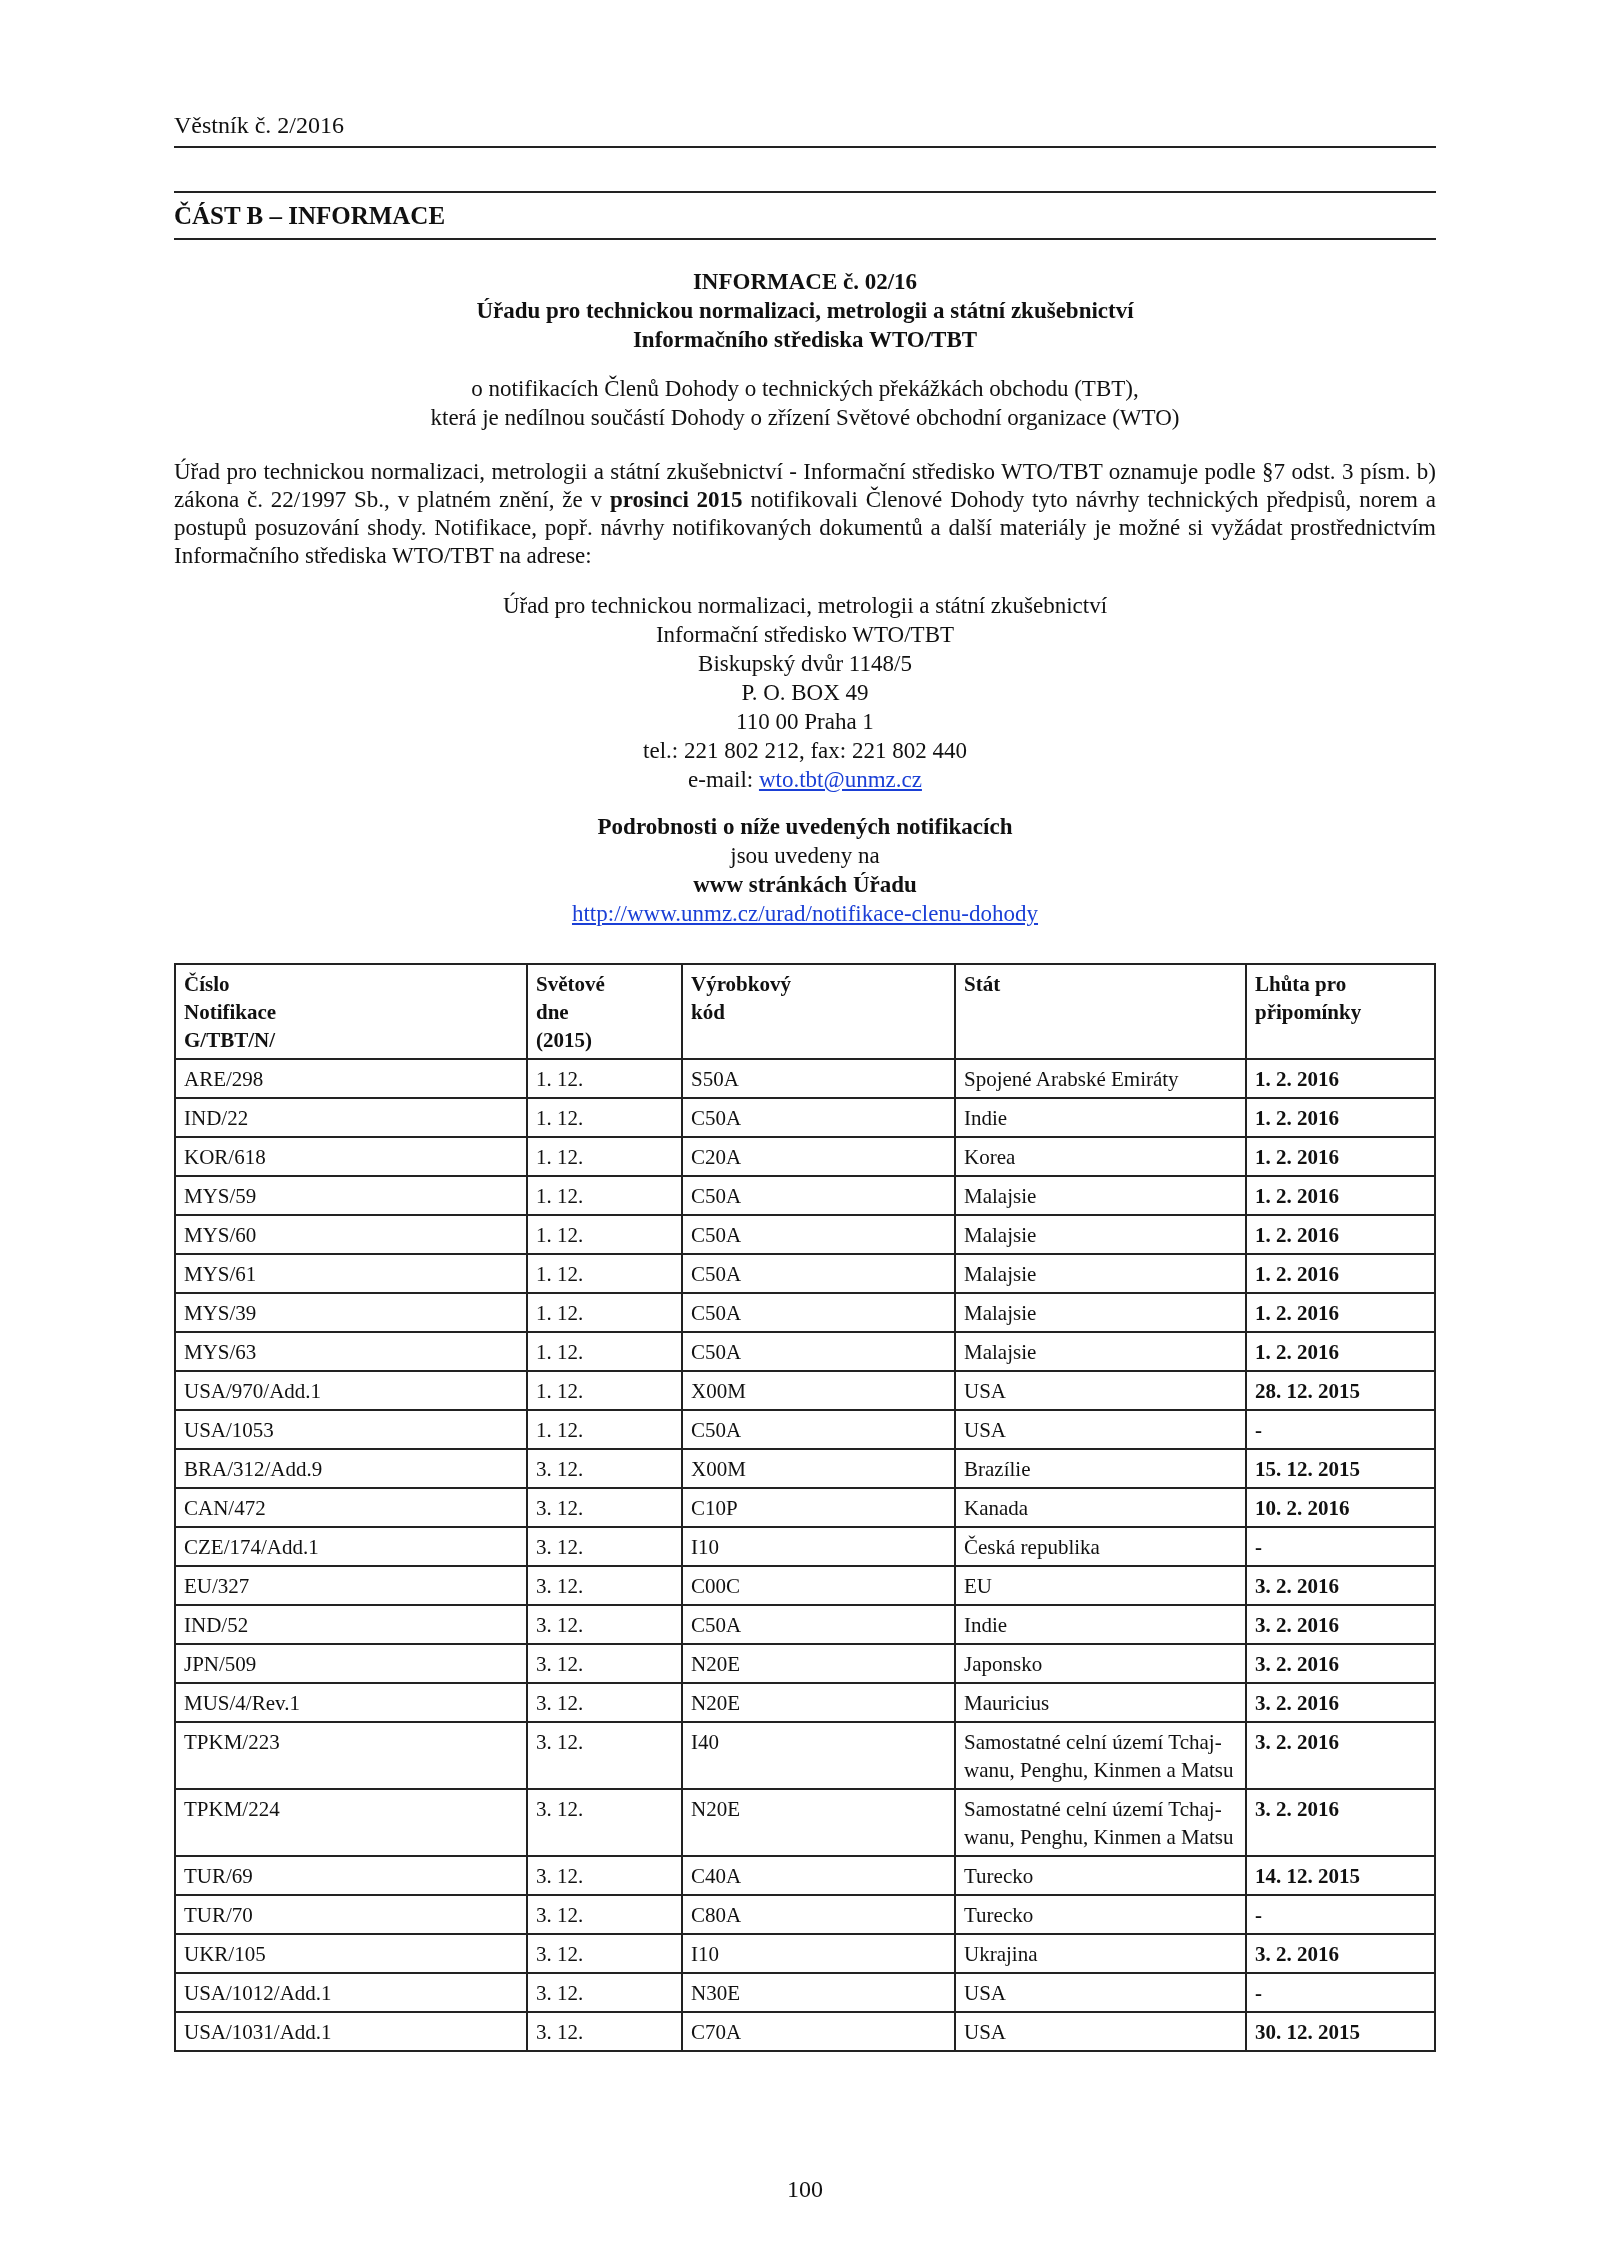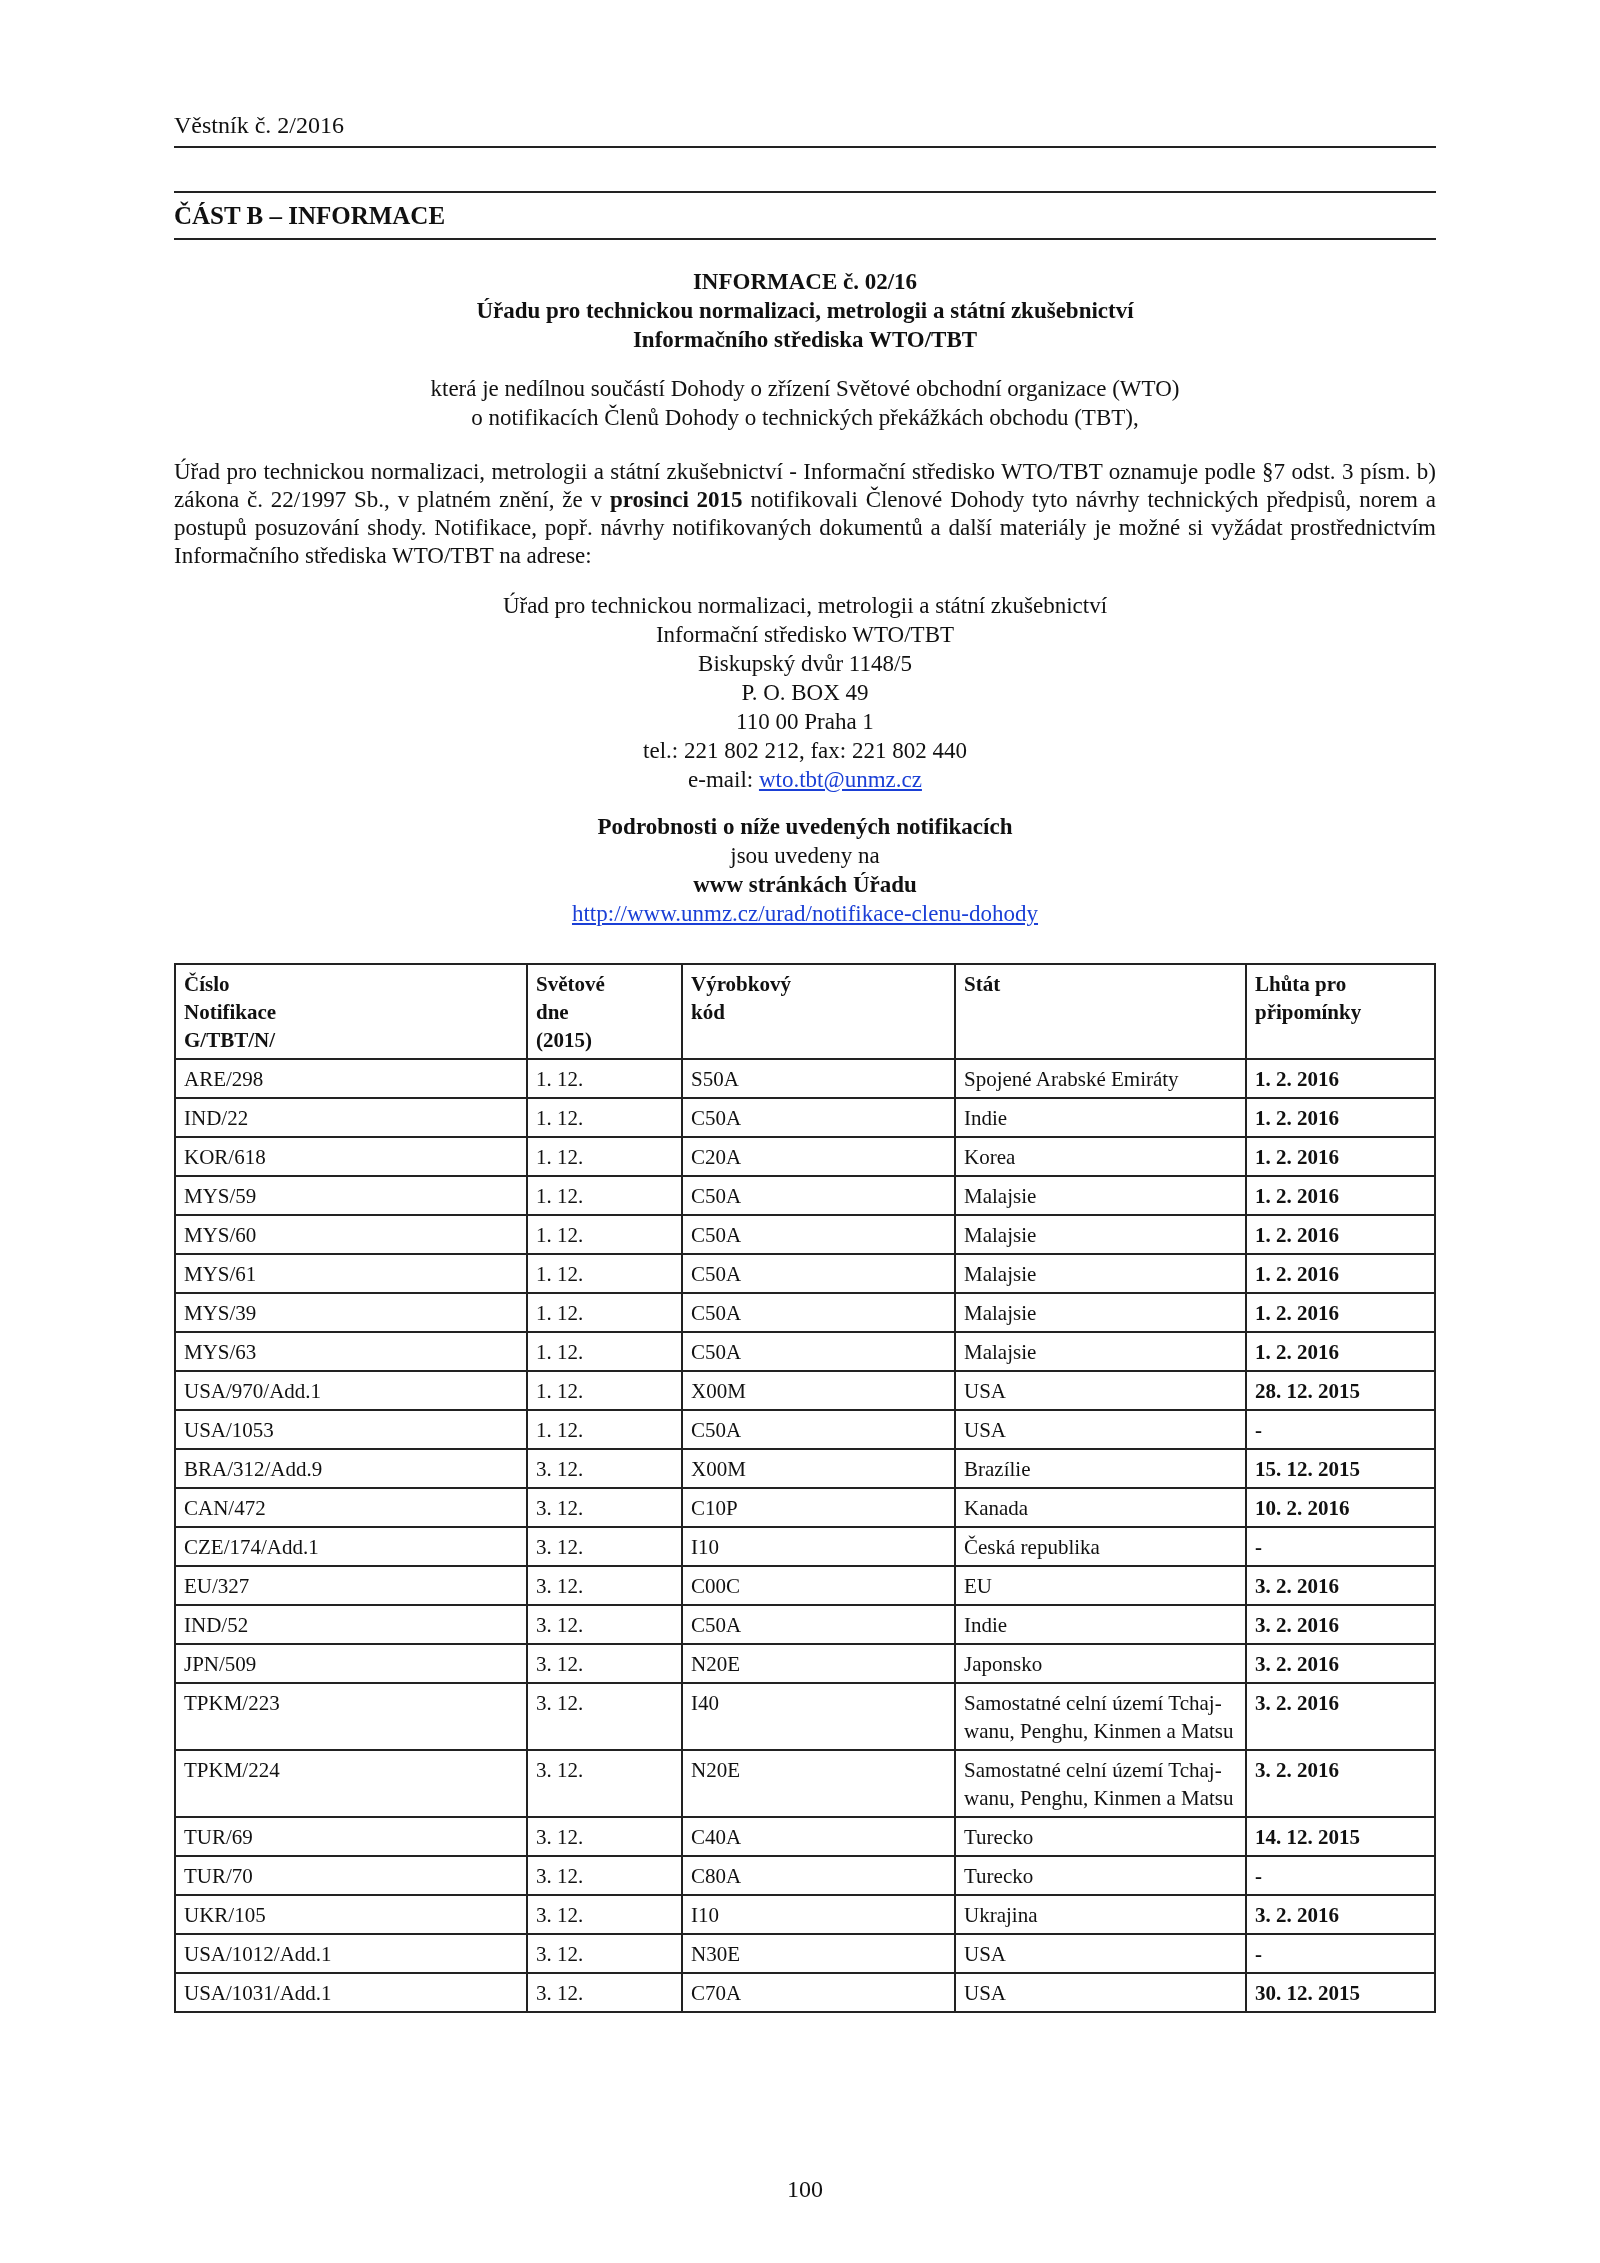--- a/index.html
+++ b/index.html
@@ -42,22 +42,22 @@
   <div class="part-title">ČÁST B – INFORMACE</div>
   <div class="hr" style="top:238px"></div>
 
   <div class="center-block bold" style="top:267px">
     <div>INFORMACE č. 02/16</div>
     <div>Úřadu pro technickou normalizaci, metrologii a státní zkušebnictví</div>
     <div>Informačního střediska WTO/TBT</div>
   </div>
 
   <div class="center-block" style="top:374px">
+    <div>o notifikacích Členů Dohody o technických překážkách obchodu (TBT),</div>
     <div>která je nedílnou součástí Dohody o zřízení Světové obchodní organizace (WTO)</div>
-    <div>o notifikacích Členů Dohody o technických překážkách obchodu (TBT),</div>
   </div>
 
   <div class="body-par"><span>Úřad pro technickou normalizaci, metrologii a státní zkušebnictví - Informační středisko WTO/TBT oznamuje podle §7 odst. 3 písm. b) zákona č. 22/1997 Sb., v platném znění, že v </span><b>prosinci 2015</b><span> notifikovali Členové Dohody tyto návrhy technických předpisů, norem a postupů posuzování shody. Notifikace, popř. návrhy notifikovaných dokumentů a další materiály je možné si vyžádat prostřednictvím Informačního střediska WTO/TBT na adrese:</span></div>
 
   <div class="center-block" style="top:591px">
     <div>Úřad pro technickou normalizaci, metrologii a státní zkušebnictví</div>
     <div>Informační středisko WTO/TBT</div>
     <div>Biskupský dvůr 1148/5</div>
     <div>P. O. BOX 49</div>
     <div>110 00  Praha 1</div>
@@ -205,20 +205,27 @@
           <td class="deadline">3. 2. 2016</td>
         </tr>
         <tr>
           <td>JPN/509</td>
           <td>3. 12.</td>
           <td>N20E</td>
           <td>Japonsko</td>
           <td class="deadline">3. 2. 2016</td>
         </tr>
         <tr>
+          <td>MUS/4/Rev.1</td>
+          <td>3. 12.</td>
+          <td>N20E</td>
+          <td>Mauricius</td>
+          <td class="deadline">3. 2. 2016</td>
+        </tr>
+        <tr>
           <td>TPKM/223</td>
           <td>3. 12.</td>
           <td>I40</td>
           <td>Samostatné celní území Tchaj-wanu, Penghu, Kinmen a Matsu</td>
           <td class="deadline">3. 2. 2016</td>
         </tr>
         <tr>
           <td>TPKM/224</td>
           <td>3. 12.</td>
           <td>N20E</td>

